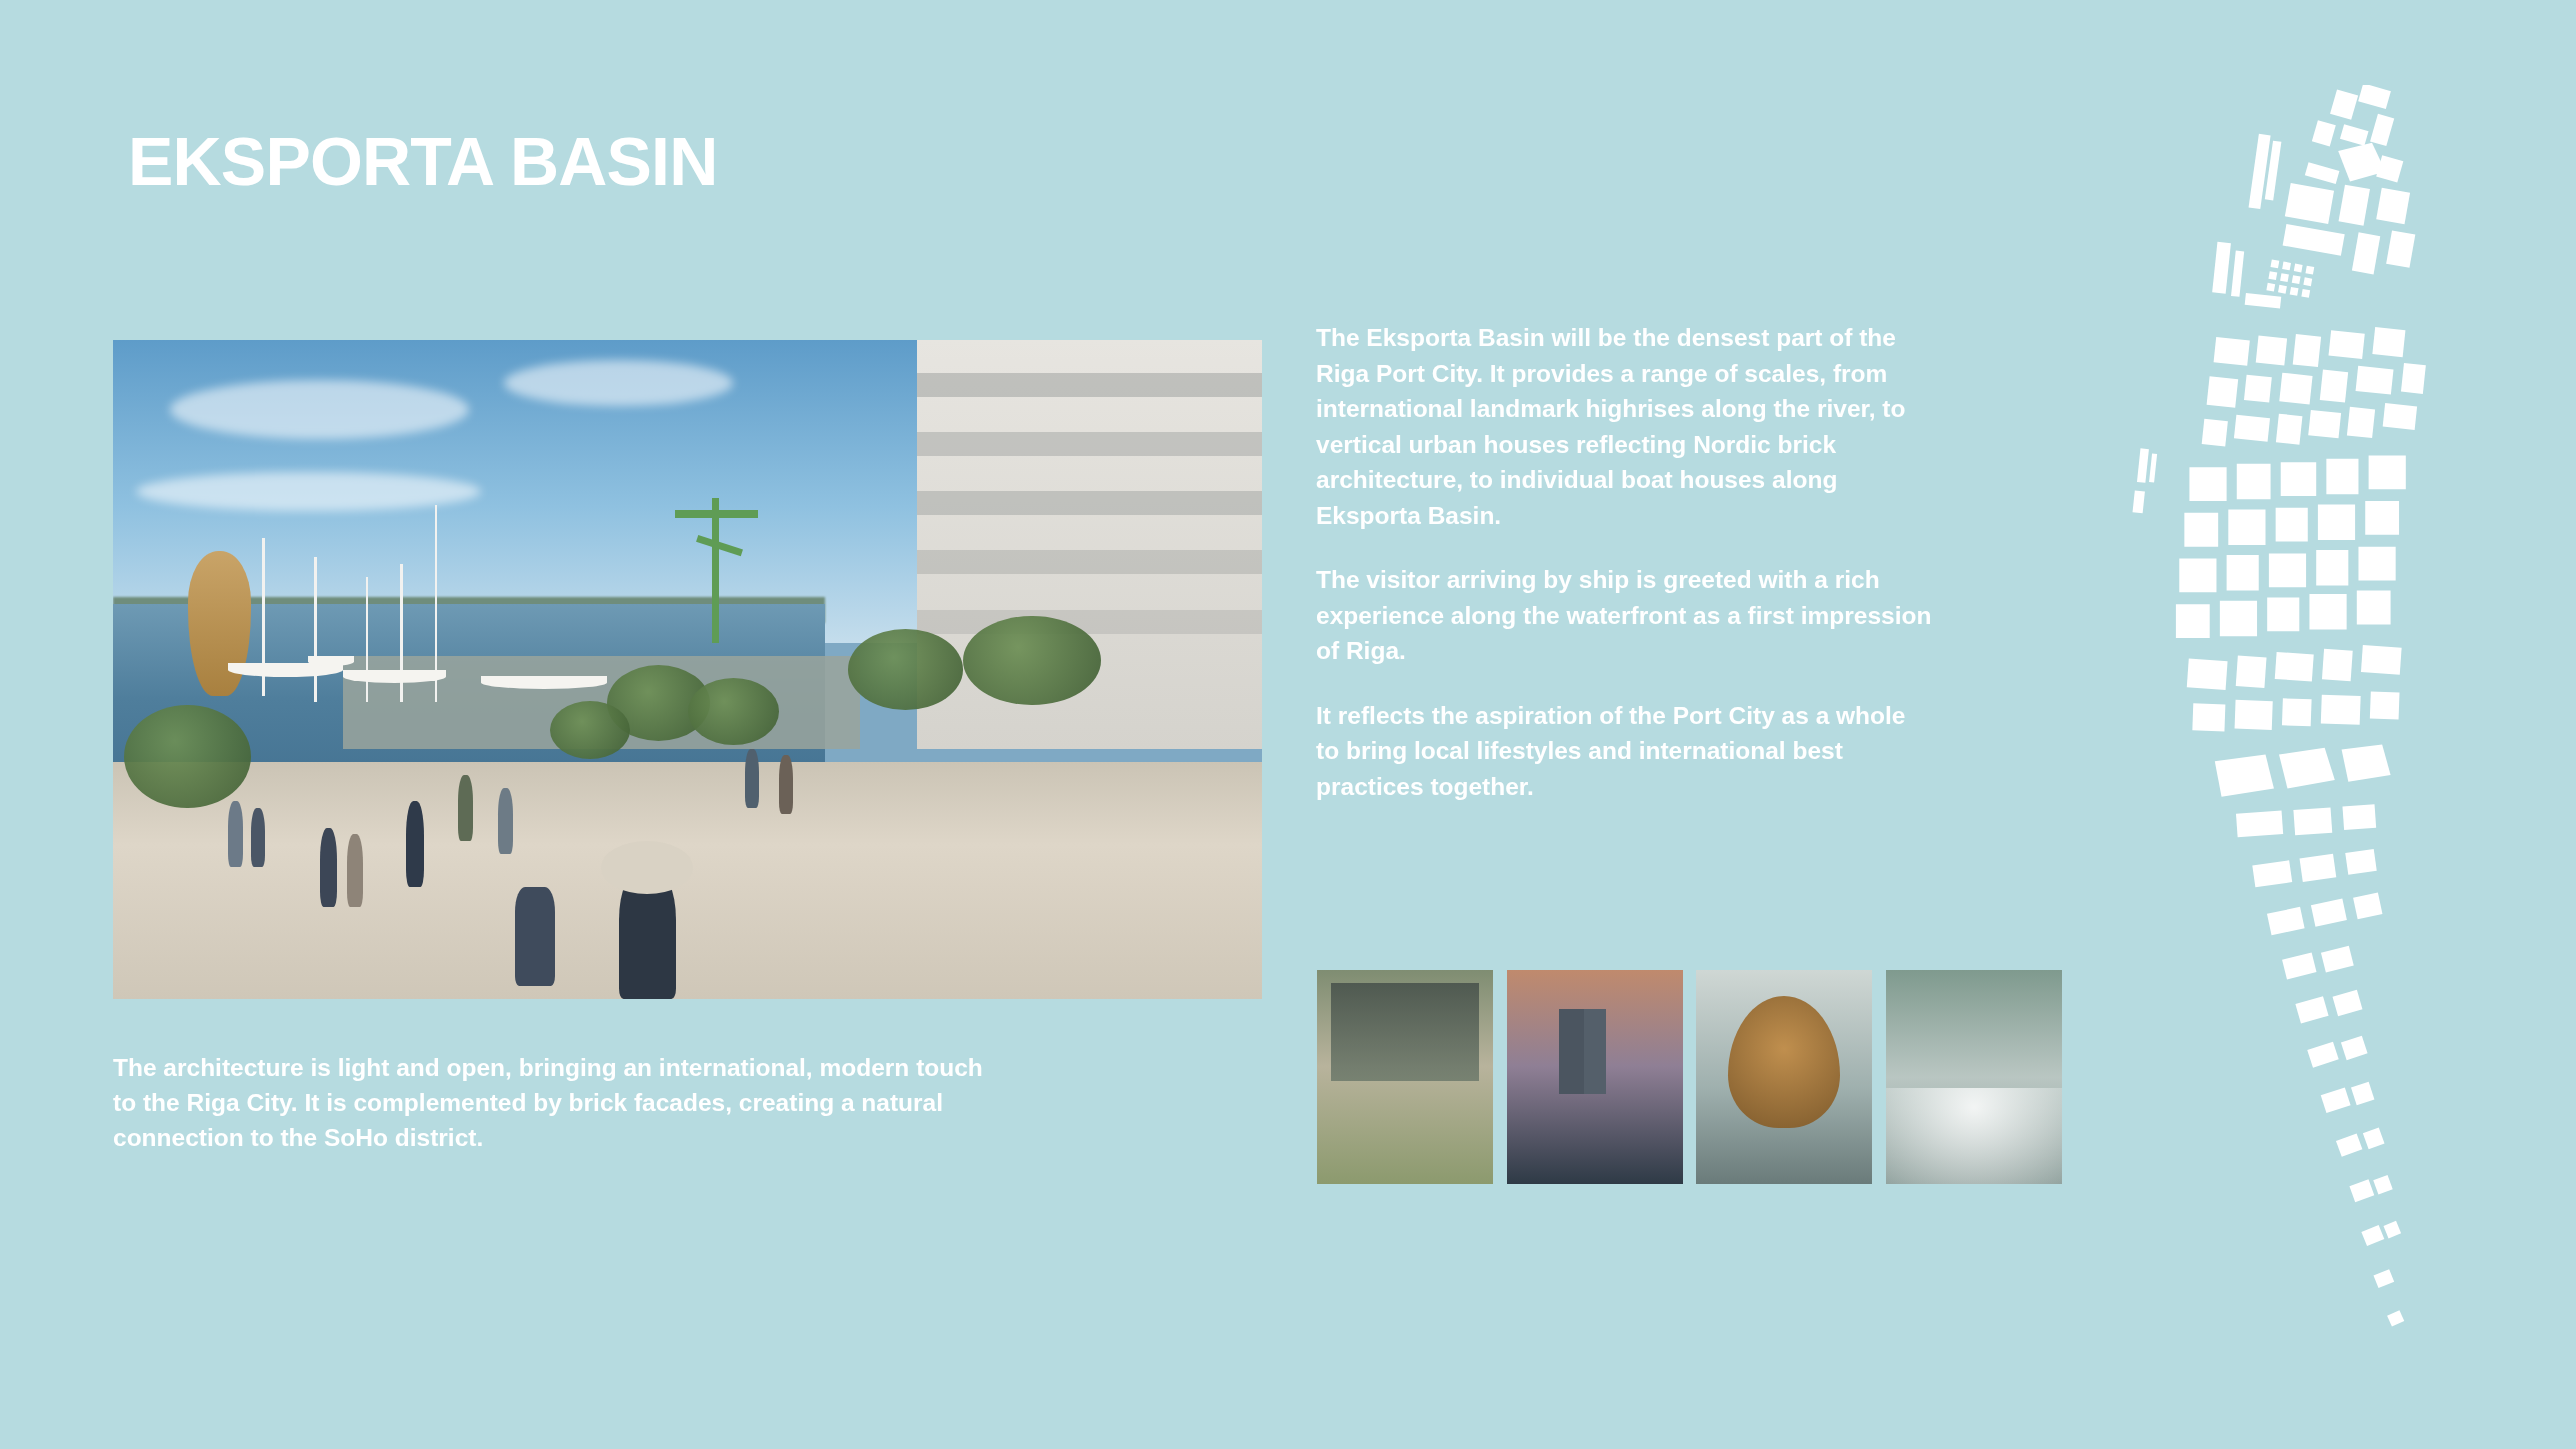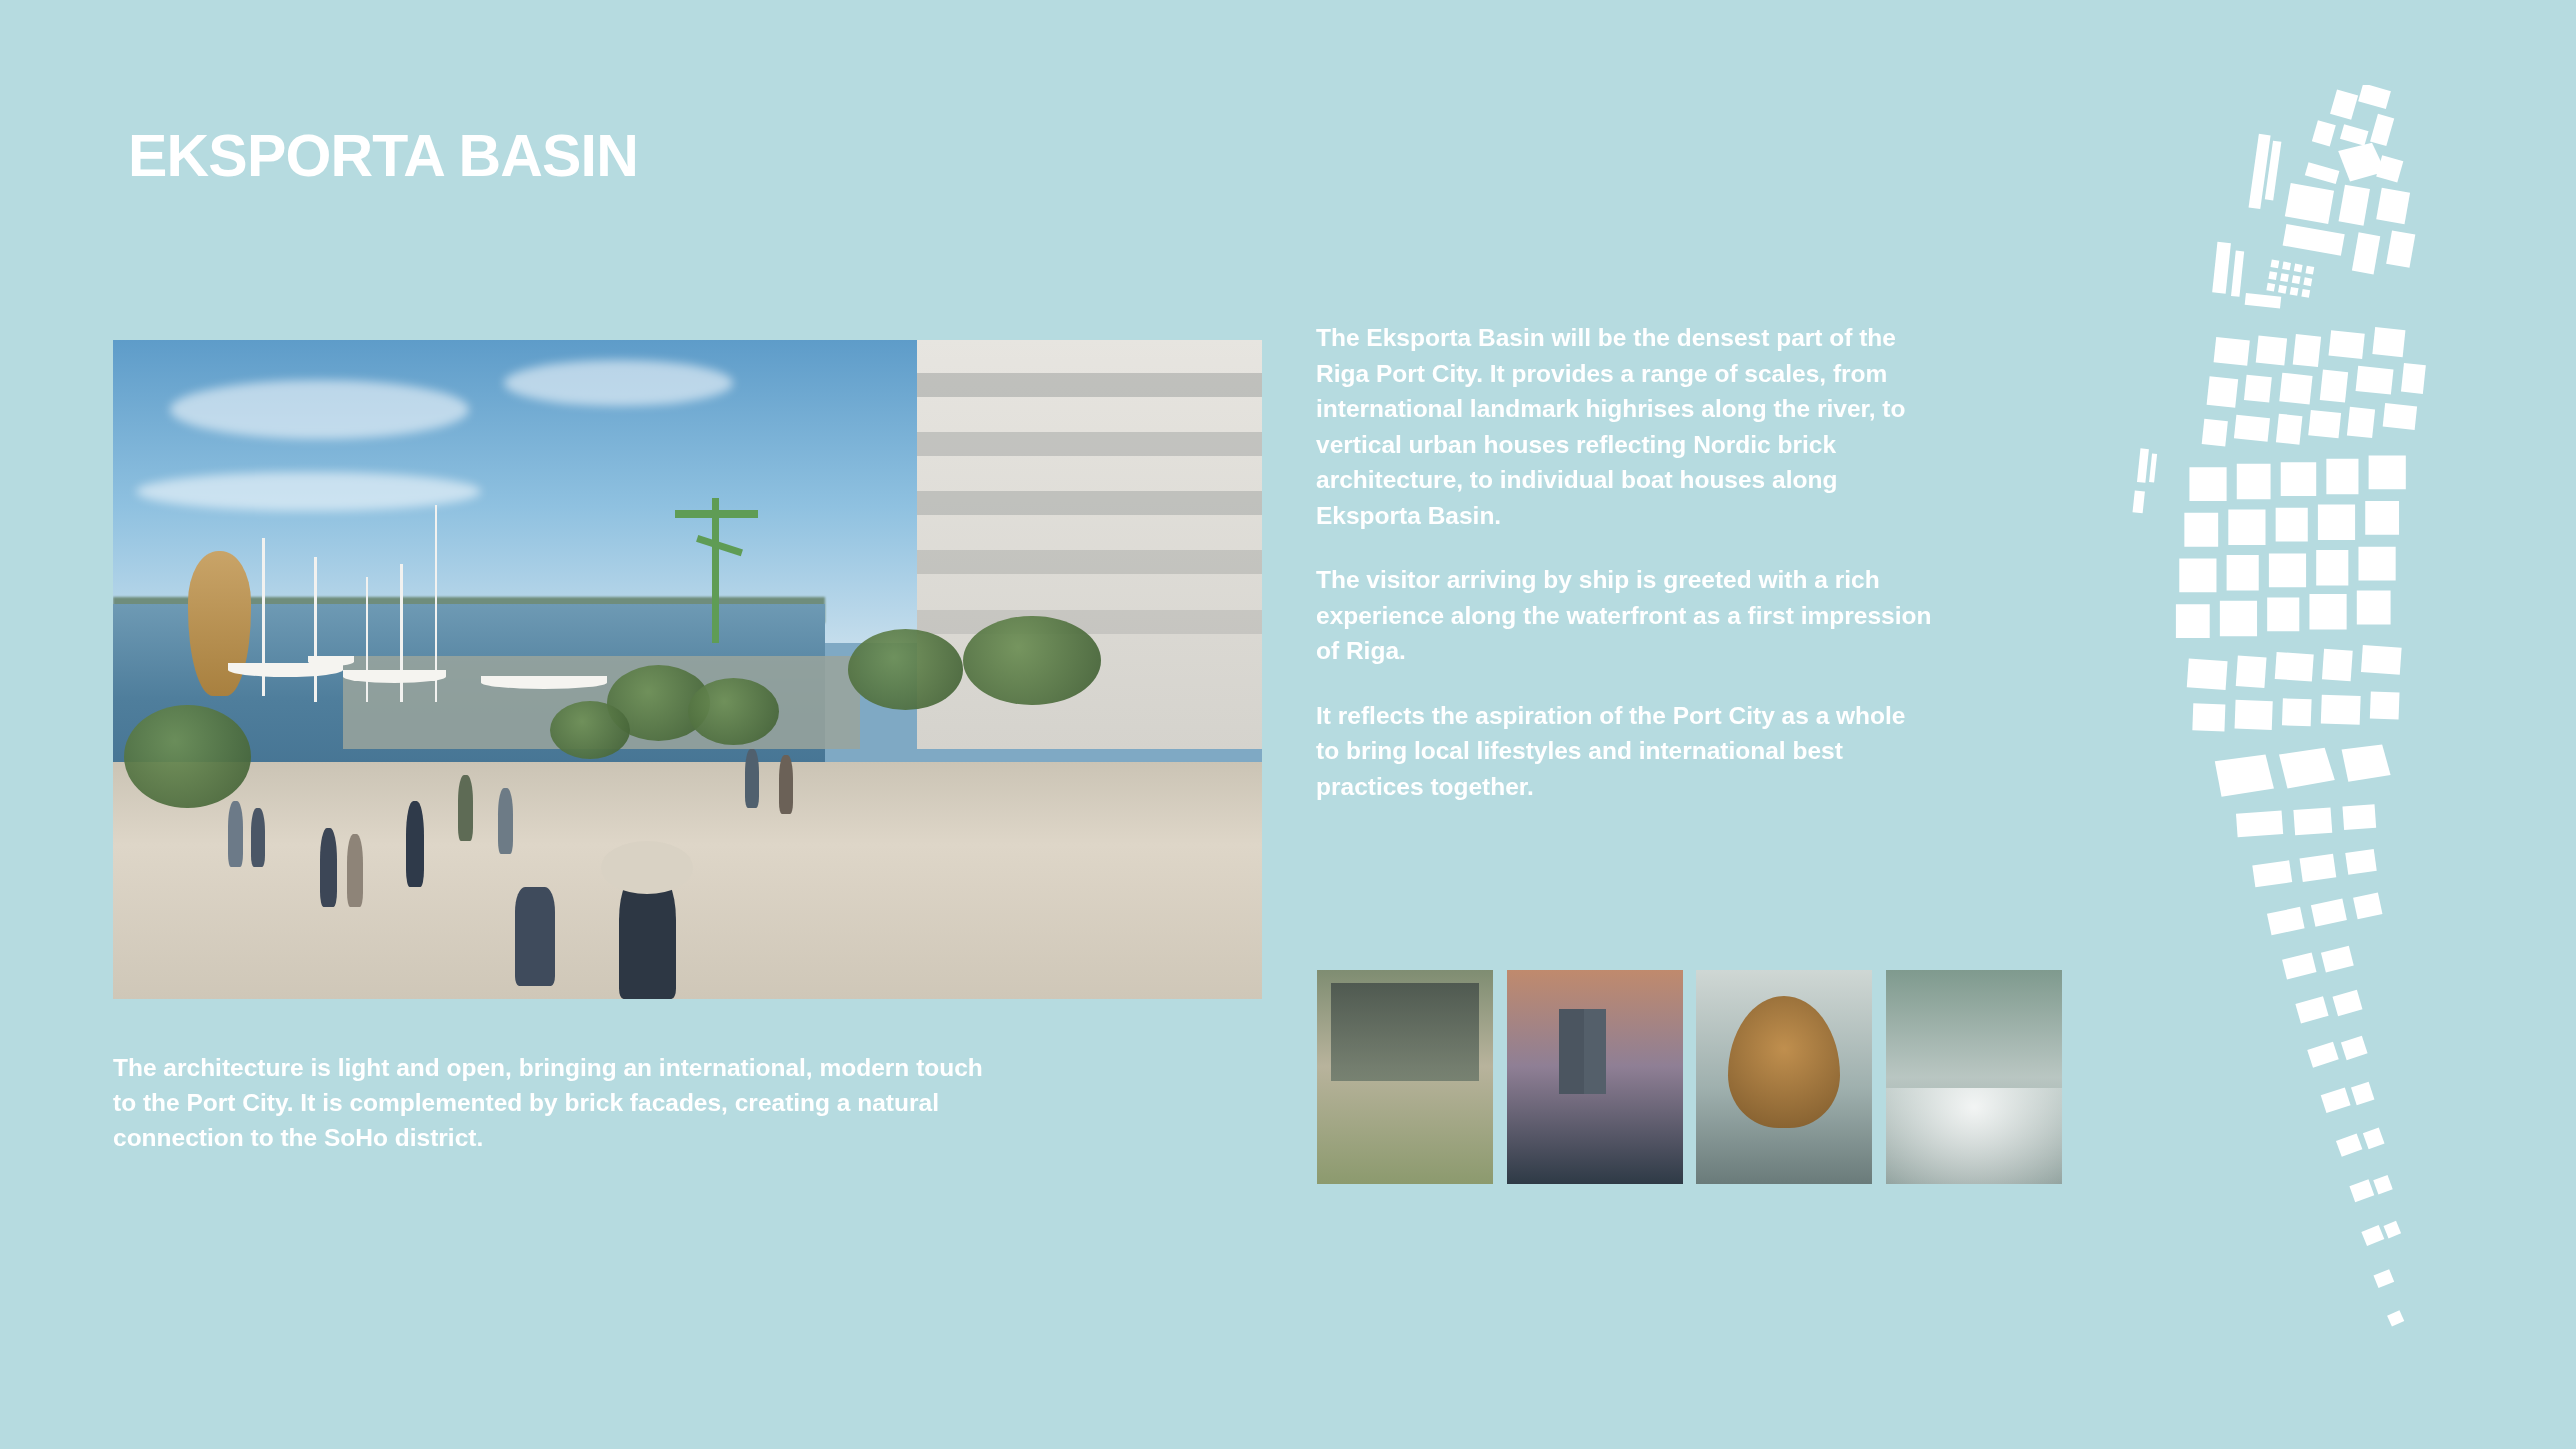--- a/index.html
+++ b/index.html
@@ -15,21 +15,21 @@
     width: 2576px;
     height: 1449px;
     background: #b6dbe0;
   }
 
   
   .title {
     position: absolute;
     left: 128px;
     top: 127px;
-    font-size: 59px;
+    font-size: 68px;
     line-height: 1.0;
     font-weight: bold;
     color: #ffffff;
     letter-spacing: -0.8px;
     white-space: nowrap;
   }
 
   
   .hero {
     position: absolute;
@@ -238,21 +238,21 @@
     <div class="person" style="left:33.5%; top:68%; width:1.3%; height:10%; background:#6d7b86;"></div>
     <div class="person" style="left:10%; top:70%; width:1.3%; height:10%; background:#6c7a88;"></div>
     <div class="person" style="left:12%; top:71%; width:1.2%; height:9%; background:#4a5666;"></div>
     <div class="person" style="left:55%; top:62%; width:1.2%; height:9%; background:#50606e;"></div>
     <div class="person" style="left:58%; top:63%; width:1.2%; height:9%; background:#6b6157;"></div>
     <div class="person" style="left:35%; top:83%; width:3.5%; height:15%; background:#3f4b5c; border-radius:25% 25% 10% 10%;"></div>
     <div class="person" style="left:44%; top:80%; width:5%; height:20%; background:#2d3744; border-radius:40% 40% 8% 8%;"></div>
     <div class="person" style="left:42.5%; top:76%; width:8%; height:8%; background:#d9d2c4; border-radius:50%;"></div>
   </div>
 
-  <div class="lead">The architecture is light and open, bringing an international, modern touch to the Port City. It is complemented by brick facades, creating a natural connection to the SoHo district.</div>
+  <div class="lead">The architecture is light and open, bringing an international, modern touch to the Riga City. It is complemented by brick facades, creating a natural connection to the SoHo district.</div>
 
   <div class="col-right">
     <p>The Eksporta Basin will be the densest part of the Riga Port City. It provides a range of scales, from international landmark highrises along the river, to vertical urban houses reflecting Nordic brick architecture, to individual boat houses along Eksporta Basin.</p>
     <p>The visitor arriving by ship is greeted with a rich experience along the waterfront as a first impression of Riga.</p>
     <p>It reflects the aspiration of the Port City as a whole to bring local lifestyles and international best practices together.</p>
   </div>
 
   <div class="thumbs">
     <div class="thumb t1"></div>
     <div class="thumb t2"></div>

